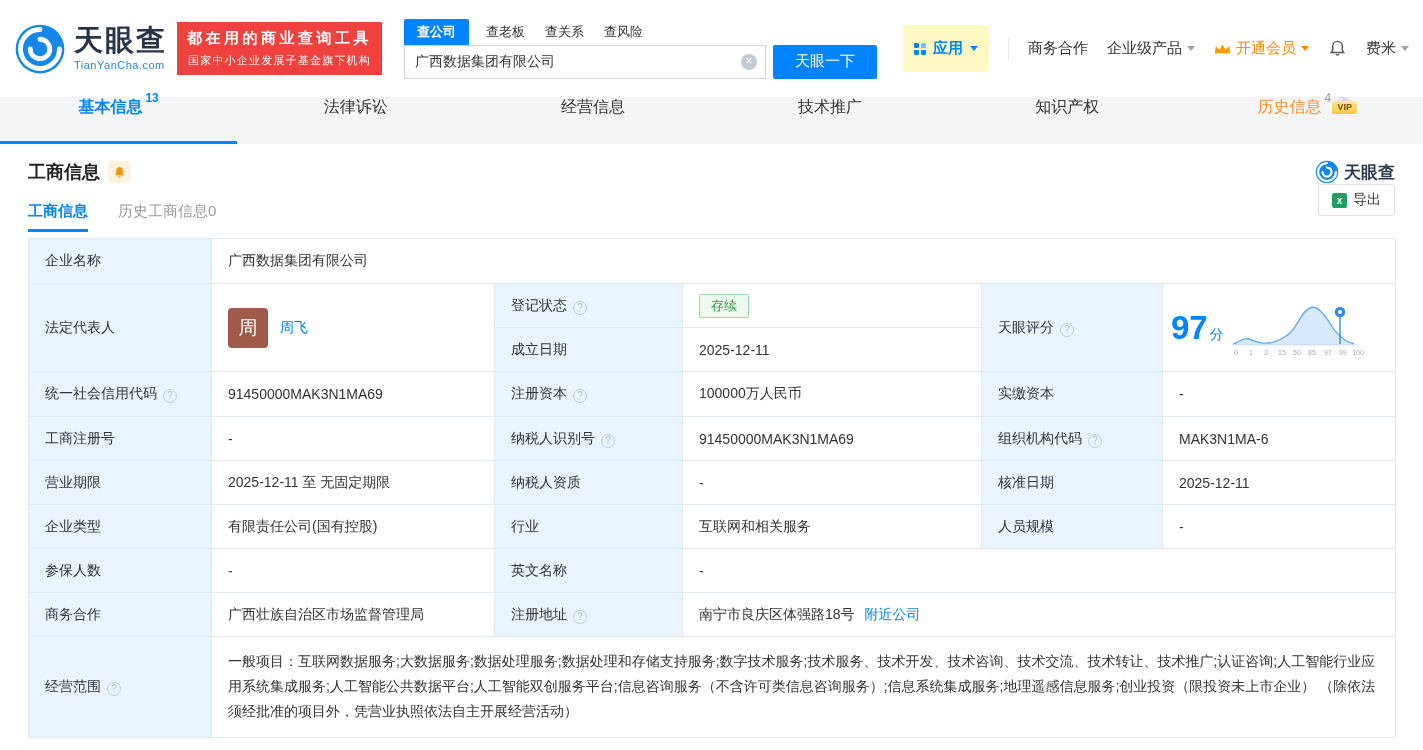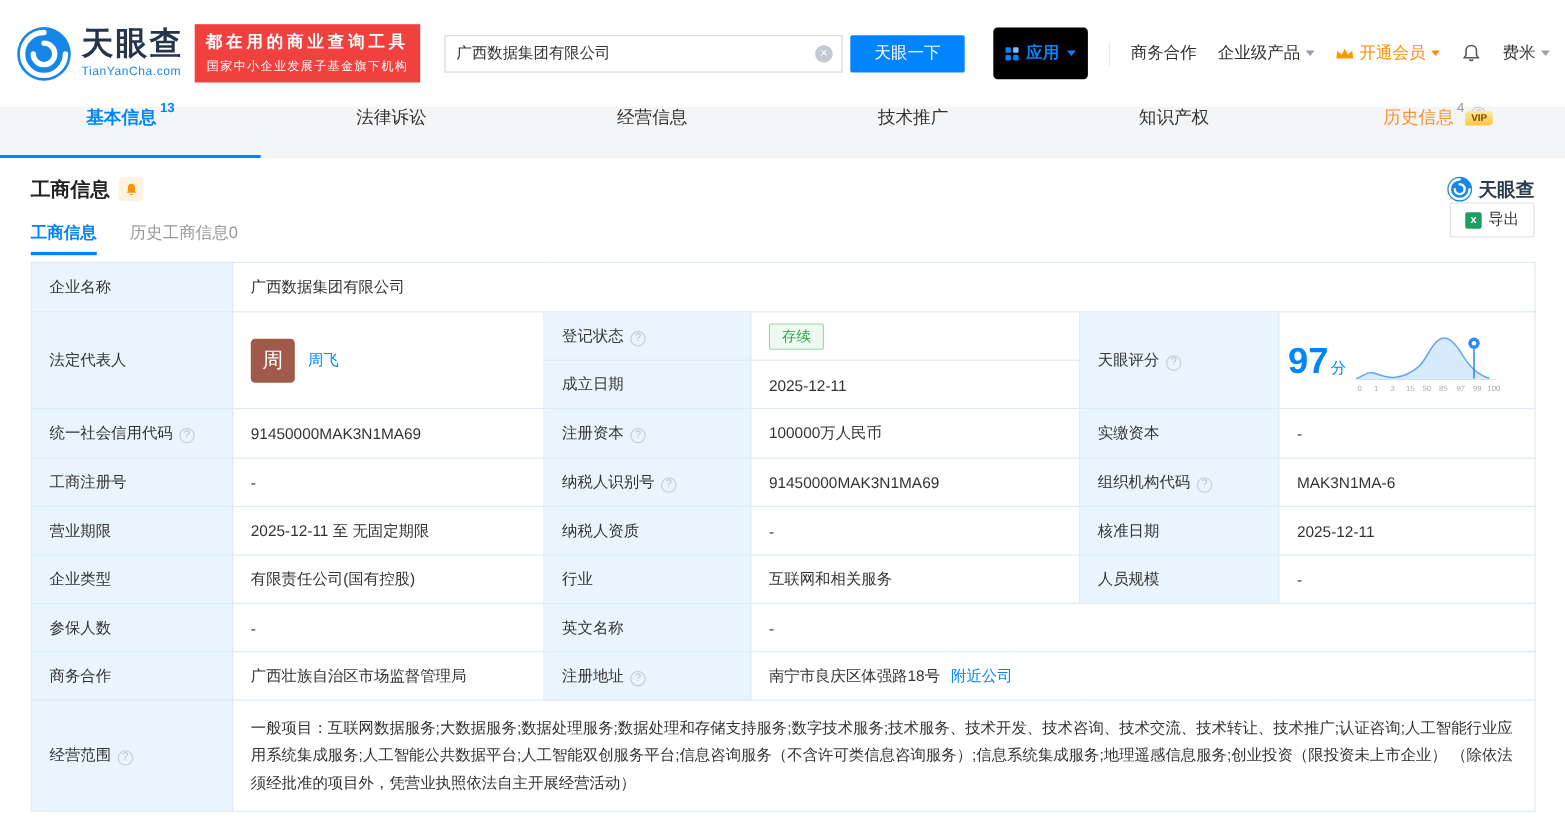--- a/index.html
+++ b/index.html
@@ -22,21 +22,21 @@
   .search-tab{font-size:13px;color:#333;padding:4px 3px;cursor:pointer}
   .search-tab.active{background:#0084ff;color:#fff;padding:4px 13px;border-radius:2px 2px 0 0;font-weight:bold}
   .search-row{display:flex;align-items:center}
   .search-input-wrap{position:relative}
   .search-input{width:362px;height:34px;border:1px solid #d0d5dd;padding:0 32px 0 10px;font-size:14px;color:#333;outline:none}
   .clear-icon{position:absolute;right:9px;top:9px;width:16px;height:16px;border-radius:50%;background:#c4c9d2;color:#fff;line-height:15px;text-align:center;cursor:pointer;font-size:12px}
   .clear-icon::after{content:"×"}
   .search-btn{margin-left:7px;width:104px;height:34px;background:#0084ff;color:#fff;border:none;font-size:15px;cursor:pointer;border-radius:2px}
 
   .top-right{margin-left:auto;display:flex;align-items:center;gap:19px;font-size:15px;white-space:nowrap}
-  .apps-pill{display:flex;align-items:center;gap:7px;background:#000000;color:#0084ff;padding:14px 11px;border-radius:4px;cursor:pointer;font-weight:bold}
+  .apps-pill{display:flex;align-items:center;gap:7px;background:#fef9c3;color:#0084ff;padding:14px 11px;border-radius:4px;cursor:pointer;font-weight:bold}
   .grid-icon{display:inline-grid;grid-template-columns:5px 5px;gap:2px}
   .grid-icon i{width:5px;height:5px;background:#0084ff;border-radius:1px}
   .grid-icon i:nth-child(2){background:#7dbcff}
   .caret{width:0;height:0;border-left:4px solid transparent;border-right:4px solid transparent;border-top:5px solid #99a0ab;display:inline-block}
   .caret.blue{border-top-color:#0084ff}
   .caret.orange{border-top-color:#ff8a00}
   .vdiv{width:1px;height:22px;background:#e6e8eb}
   .menu-item{display:flex;align-items:center;gap:5px;color:#333;cursor:pointer}
   .menu-item.vip{color:#ff8a00}
   .bell-btn{display:flex;align-items:center;cursor:pointer}
@@ -103,20 +103,26 @@
       <span class="logo-text-en">TianYanCha.com</span>
     </div>
   </div>
 
   <div class="brand-badge">
     <div class="l1">都在用的商业查询工具</div>
     <div class="l2">国家中小企业发展子基金旗下机构</div>
   </div>
 
   <div class="search-block">
+    <div class="search-tabs">
+      <span class="search-tab active">查公司</span>
+      <span class="search-tab">查老板</span>
+      <span class="search-tab">查关系</span>
+      <span class="search-tab">查风险</span>
+    </div>
     <div class="search-row">
       <span class="search-input-wrap">
         <input class="search-input" value="广西数据集团有限公司" style="">
         <span class="clear-icon"></span>
       </span>
       <button class="search-btn">天眼一下</button>
     </div>
   </div>
 
   <div class="top-right">

